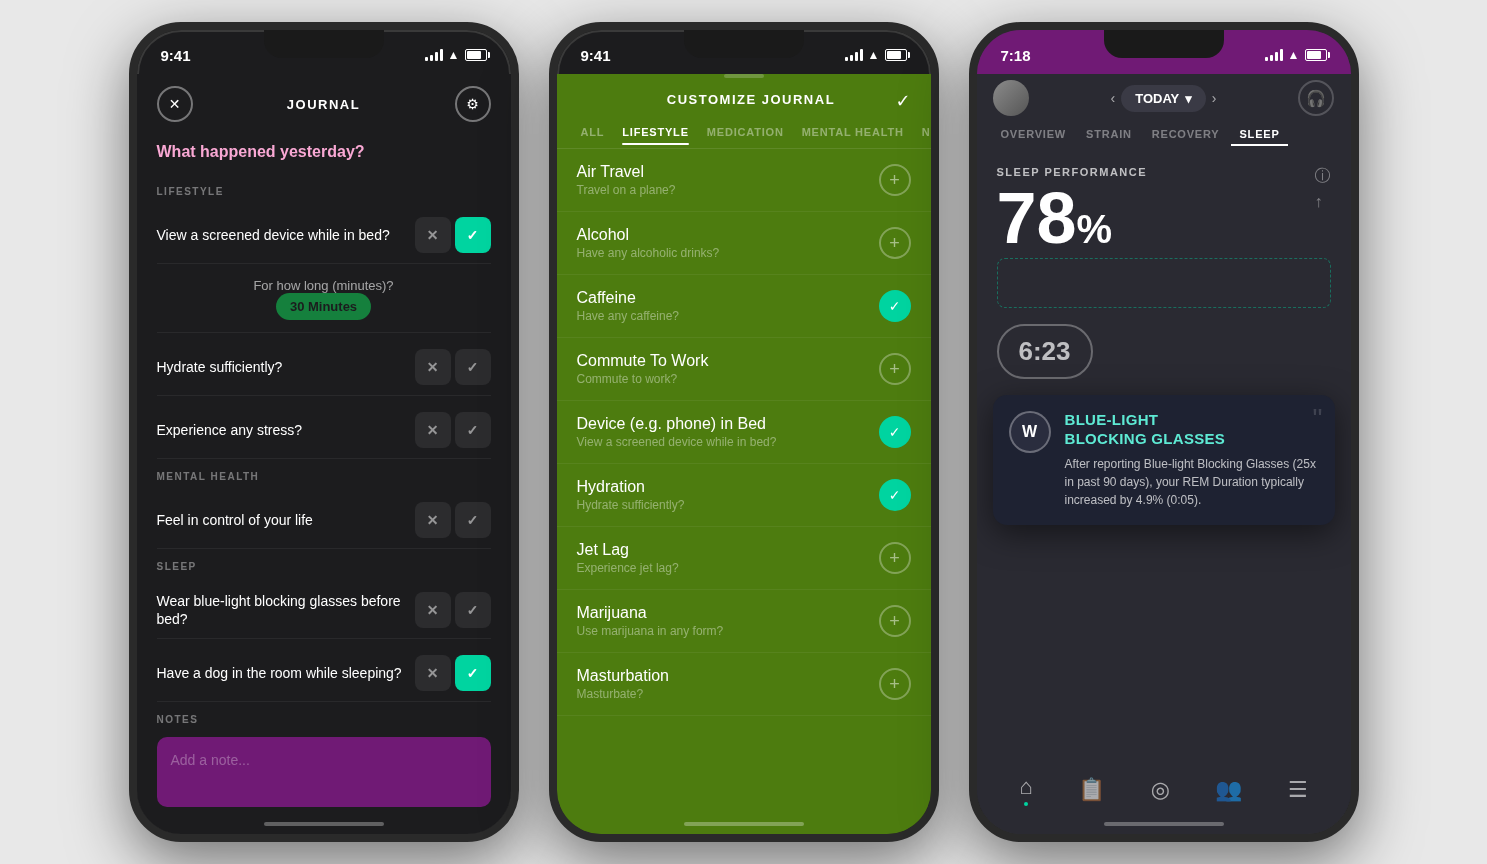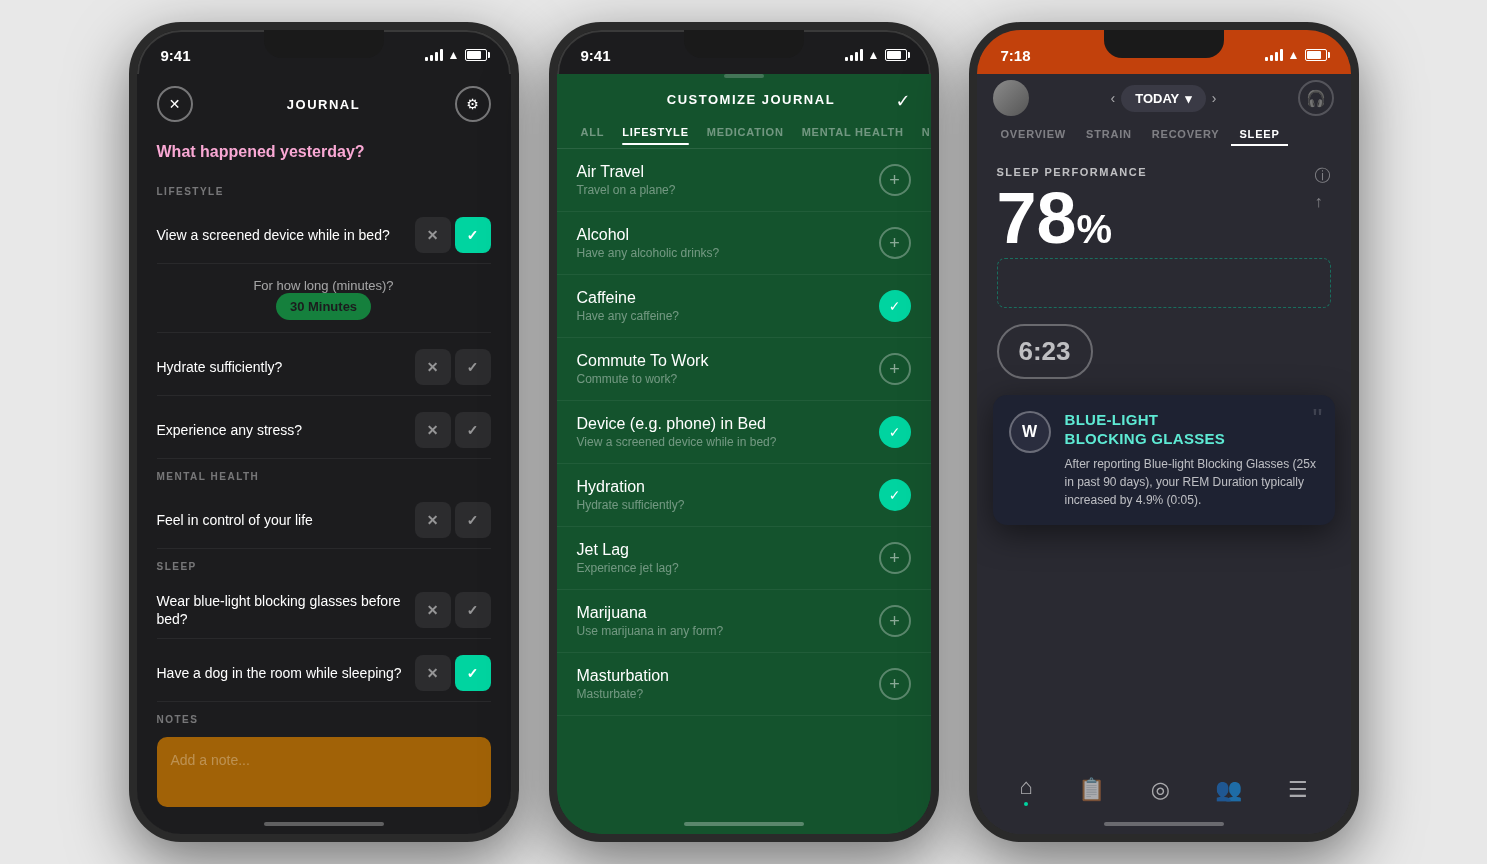--- a/index.html
+++ b/index.html
@@ -166,41 +166,41 @@
     .duration-label { color: rgba(255,255,255,0.6); font-size: 13px; }
     .duration-value {
       background: #15803d;
       color: #1c1c1e;
       font-size: 13px;
       font-weight: 700;
       padding: 6px 14px;
       border-radius: 18px;
     }
     .notes-area {
-      background: #a16207;
+      background: #701a75;
       border-radius: 10px;
       padding: 14px;
       margin-top: 12px;
       height: 70px;
     }
     .notes-placeholder { color: rgba(255,255,255,0.3); font-size: 14px; }
     .home-indicator {
       position: absolute;
       bottom: 8px;
       left: 50%;
       transform: translateX(-50%);
       width: 120px;
       height: 4px;
       background: rgba(255,255,255,0.3);
       border-radius: 2px;
     }
 
     
     .phone-2 { background: #1c1c1e; }
-    .phone-2 .screen { background: #14532d; height: calc(100% - 44px); }
+    .phone-2 .screen { background: #4d7c0f; height: calc(100% - 44px); }
     .scroll-indicator {
       width: 40px; height: 4px;
       background: rgba(255,255,255,0.2);
       border-radius: 2px;
       margin: 0 auto 8px;
     }
     .customize-title {
       color: white;
       font-size: 13px;
       font-weight: 600;
@@ -635,21 +635,21 @@
             <div class="list-item-desc">Masturbate?</div>
           </div>
           <div class="add-btn">+</div>
         </div>
       </div>
     </div>
     <div class="home-indicator"></div>
   </div>
 
   <div class="phone phone-3">
-    <div class="status-bar" style="background:#c2410c;">
+    <div class="status-bar" style="background:#701a75;">
       <span class="status-time">7:18</span>
       <div class="status-icons">
         <div class="signal-bars">
           <div class="signal-bar"></div>
             <div class="signal-bar"></div>
             <div class="signal-bar"></div>
             <div class="signal-bar"></div>
         </div>
         <span class="wifi-icon">▲</span>
         <div class="battery">

